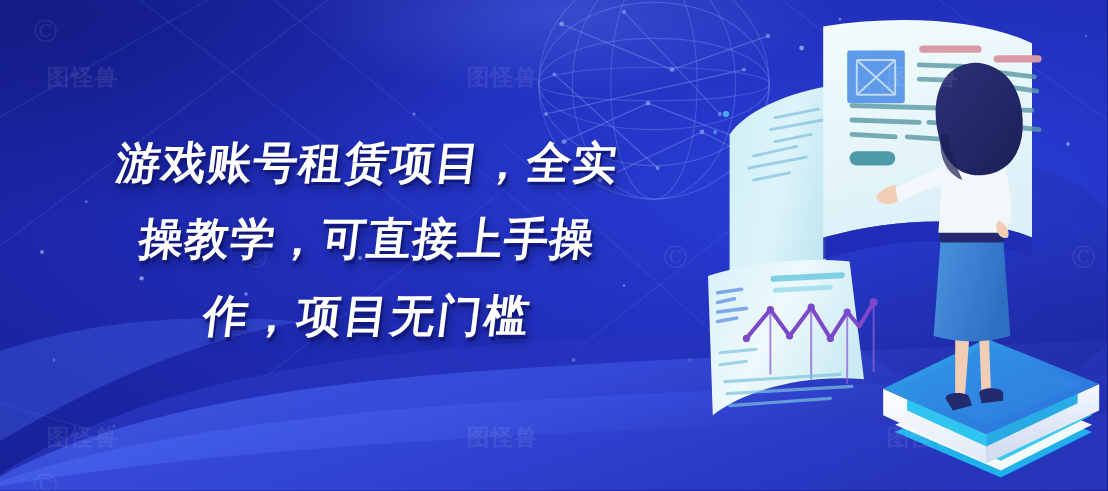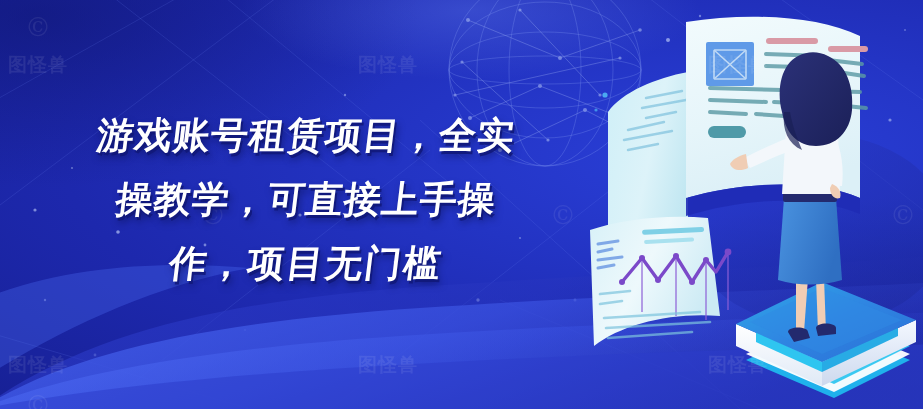--- a/index.html
+++ b/index.html
@@ -68,20 +68,21 @@
   
   .wm {
     position: absolute;
     font-size: 19px;
     font-weight: bold;
     color: rgba(255,255,255,.085);
     letter-spacing: 1px;
     font-family: Liberation Mono, monospace;
     user-select: none;
     z-index: 8;
+    margin-left: 31px;
   }
   .wm-c {
     position: absolute;
     font-size: 26px;
     color: rgba(255,255,255,.08);
     z-index: 8;
     font-family: "DejaVu Serif", serif;
   }
 
   

